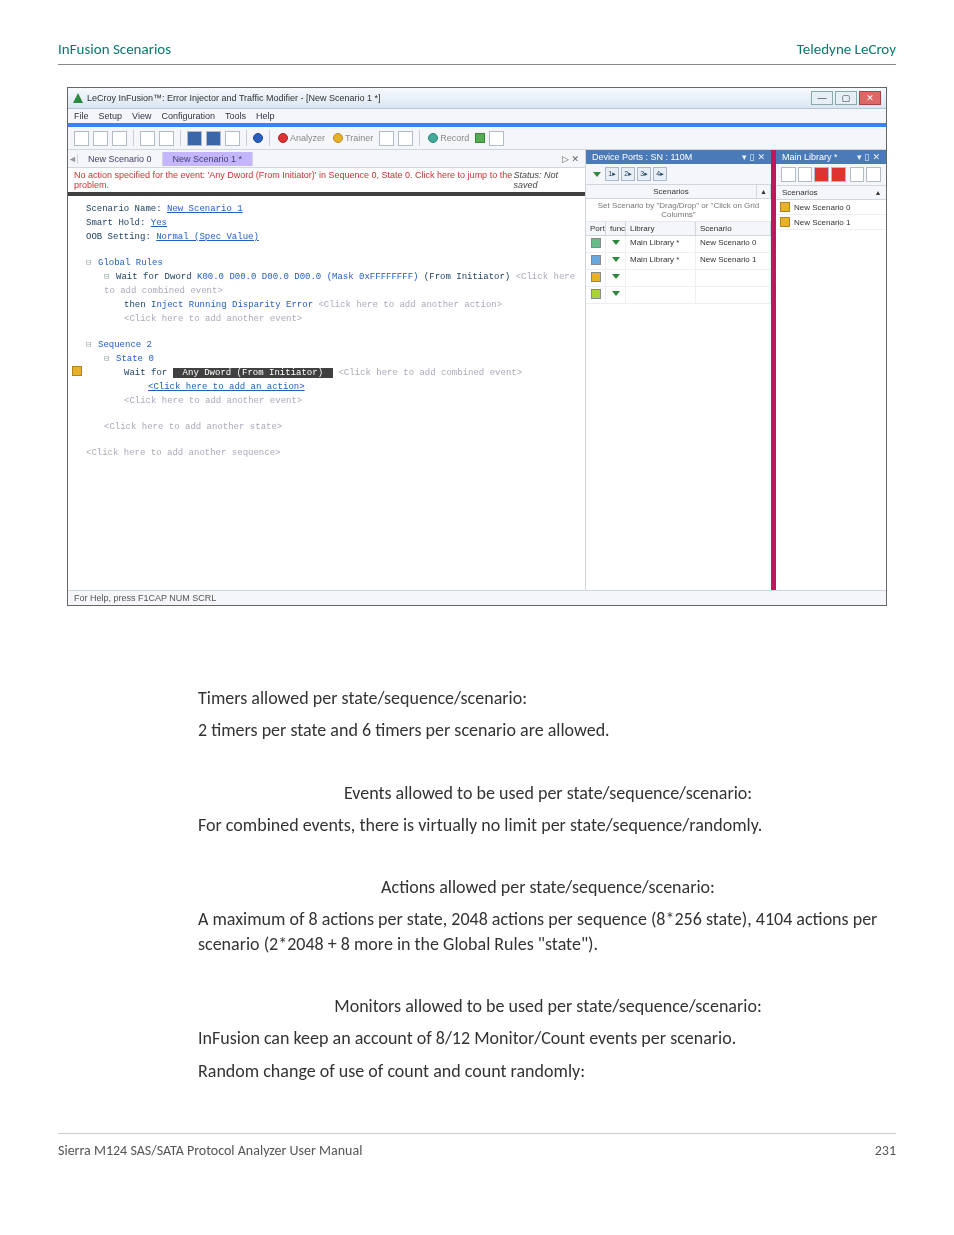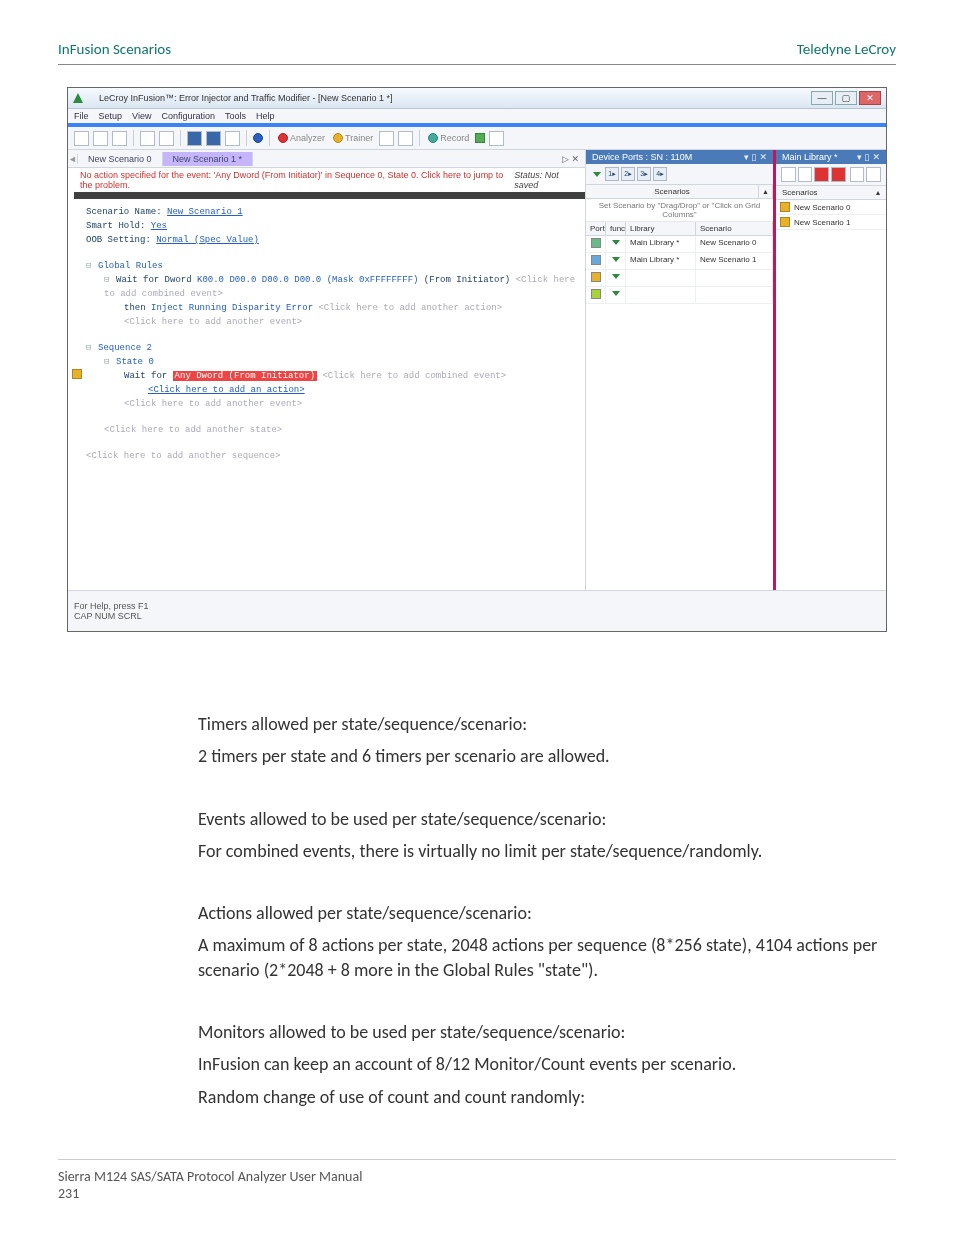--- a/index.html
+++ b/index.html
@@ -32,21 +32,21 @@
     background: #eef2f7;
   }
   .titlebar {
     background: linear-gradient(#f7faff, #dbe6f2);
     padding: 3px 5px;
     display: flex;
     align-items: center;
     justify-content: space-between;
     border-bottom: 1px solid #b5c4d6;
   }
-  .titlebar-left { display: flex; align-items: center; gap: 16px; }
+  .titlebar-left { display: flex; align-items: center; gap: 4px; }
   .title-icon {
     width: 10px; height: 10px;
     background: #2a8a3f;
     clip-path: polygon(50% 0, 100% 100%, 0 100%);
   }
   .win-btns { display: flex; gap: 2px; }
   .win-btn {
     width: 22px; height: 14px;
     border: 1px solid #8aa;
     background: #e8eef5;
@@ -118,56 +118,55 @@
     color: #446;
   }
   .tab.active { background: #c4b5fd; }
   .tab-handle { width: 10px; text-align: center; color: #999; border-right: 1px solid #cfd6de; }
   .tab-close { margin-left: auto; padding: 0 6px; color: #666; display: flex; gap: 4px; }
   .warn-row {
     background: #fff;
     color: #c33;
     font-size: 9px;
     padding: 2px 6px;
-    border-bottom: 7px solid #404040;
+    border-bottom: 4px solid #404040;
     display: flex;
     justify-content: space-between;
-    margin-left: 6px;
   }
   .status-badge { color: #444; font-style: italic; }
   .editor {
     flex: 1;
     overflow: auto;
     padding: 6px 8px;
     font-family: "Courier New", monospace;
     font-size: 9px;
     line-height: 14px;
     color: #246;
     position: relative;
   }
   .editor .hdr { color: #246; }
   .editor .lnk { color: #2560c0; text-decoration: underline; }
   .editor .kw  { color: #2560c0; }
-  .editor .hl  { background: #ef4444; color: #fff; padding: 0 2px; }
+  .editor .hl  { background: #404040; color: #fff; padding: 0 10px; }
   .editor .dim { color: #aab; }
   .editor .ind0 { padding-left: 10px; }
   .editor .ind1 { padding-left: 28px; }
   .editor .ind2 { padding-left: 48px; }
   .editor .ind3 { padding-left: 72px; }
   .editor .tree { color: #9aa; display: inline-block; width: 12px; }
   .gutter-icon {
     position: absolute;
     left: -4px;
     width: 10px; height: 10px;
     background: #e8b12a;
     border: 1px solid #b28420;
   }
   .mid-pane {
     flex: 0 0 190px;
-    border-right: 3px solid #be185d;
+    border-right: 5px solid #be185d;
     display: flex;
     flex-direction: column;
     min-width: 0;
   }
   .pane-title {
     background: #4a7ab8;
     color: #fff;
     font-size: 9px;
     padding: 2px 6px;
     display: flex;
@@ -266,44 +265,42 @@
     padding: 2px 4px;
     border-bottom: 1px solid #eceff3;
     background: #fff;
     gap: 4px;
   }
   .right-row .sw { width: 10px; height: 10px; background: #e8b12a; border: 1px solid #b28420; }
   .statusbar {
     background: #f4f6f9;
     border-top: 1px solid #cfd6de;
     font-size: 9px;
-    padding: 10px 6px;
+    padding: 2px 6px;
     display: flex;
     color: #555;
-    flex-direction: column;
   }
   
   .body-text {
     margin: 80px 0 0 140px;
     font-size: 18px;
     color: #333;
     line-height: 1.35;
     width: 700px;
   }
   .body-text p { margin: 0 0 8px 0; }
-  .body-text .gap { margin-top: 38px; }
+  .body-text .gap { margin-top: 38px; text-align: center; }
   .doc-footer {
     display: flex;
     justify-content: space-between;
     border-top: 1px solid #ccc;
     margin-top: 50px;
     padding-top: 8px;
     font-size: 14px;
     color: #555;
-    flex-direction: column;
   }
 </style>
 </head>
 <body>
 
 <div class="page">
 
   <div class="doc-header">
     <span>InFusion Scenarios</span>
     <span>Teledyne LeCroy</span>

